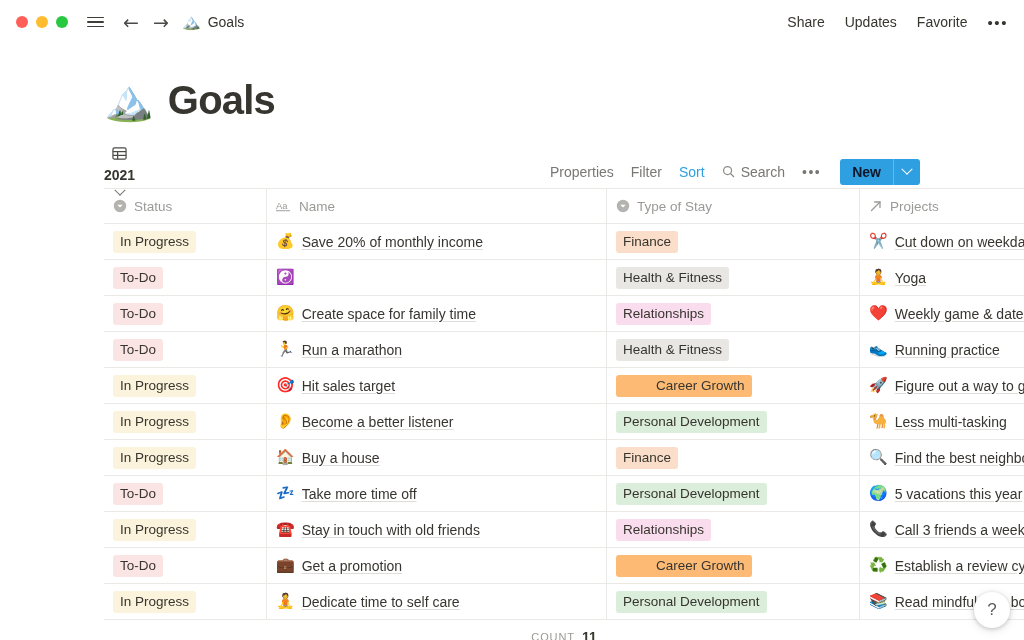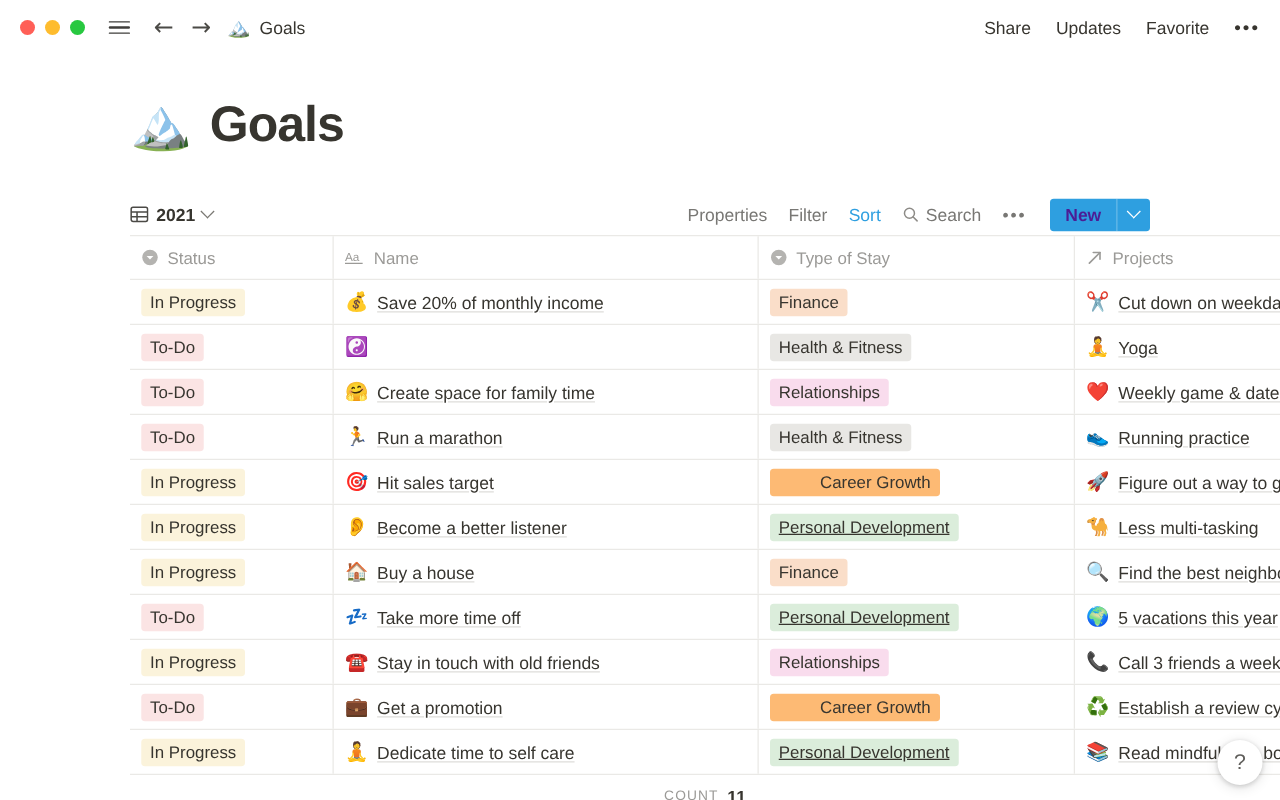--- a/index.html
+++ b/index.html
@@ -132,20 +132,21 @@
     height: 33px;
     padding-right: 104px;
   }
   .view-tab {
     display: flex;
     align-items: center;
     gap: 6px;
     font-size: 14px;
     font-weight: bold;
     color: #37352f;
+    flex-direction: column;
   }
   .table-icon {
     width: 15px;
     height: 15px;
     position: relative;
     display: inline-block;
   }
   .table-icon svg { display: block; }
   .chev {
     display: inline-block;
@@ -182,21 +183,21 @@
   .new-btn {
     display: flex;
     align-items: stretch;
     background: #2e9fe0;
     border-radius: 3px;
     overflow: hidden;
     height: 26px;
     margin-left: 2px;
   }
   .new-btn .nb-label {
-    color: #4c1d95;
+    color: #0f172a;
     font-size: 14px;
     font-weight: bold;
     padding: 0 12px;
     display: flex;
     align-items: center;
   }
   .new-btn .nb-chevwrap {
     width: 26px;
     display: flex;
     align-items: center;
@@ -257,21 +258,21 @@
     padding: 1px 7px 2px 7px;
     border-radius: 3px;
     color: #37352f;
   }
   .tag-inprogress { background: #fbf3db; }
   .tag-todo       { background: #fbe4e4; }
   .tag-finance    { background: #fadec9; }
   .tag-health     { background: #e8e7e4; }
   .tag-relationships { background: #f9dced; }
   .tag-career     { background: #fdba74; padding-left: 40px; }
-  .tag-personal   { background: #dbeddb; text-decoration: underline; }
+  .tag-personal   { background: #dbeddb; }
 
   .item {
     display: flex;
     align-items: center;
     gap: 7px;
     min-width: 0;
   }
   .item .emoji {
     font-size: 15px;
     line-height: 1;

